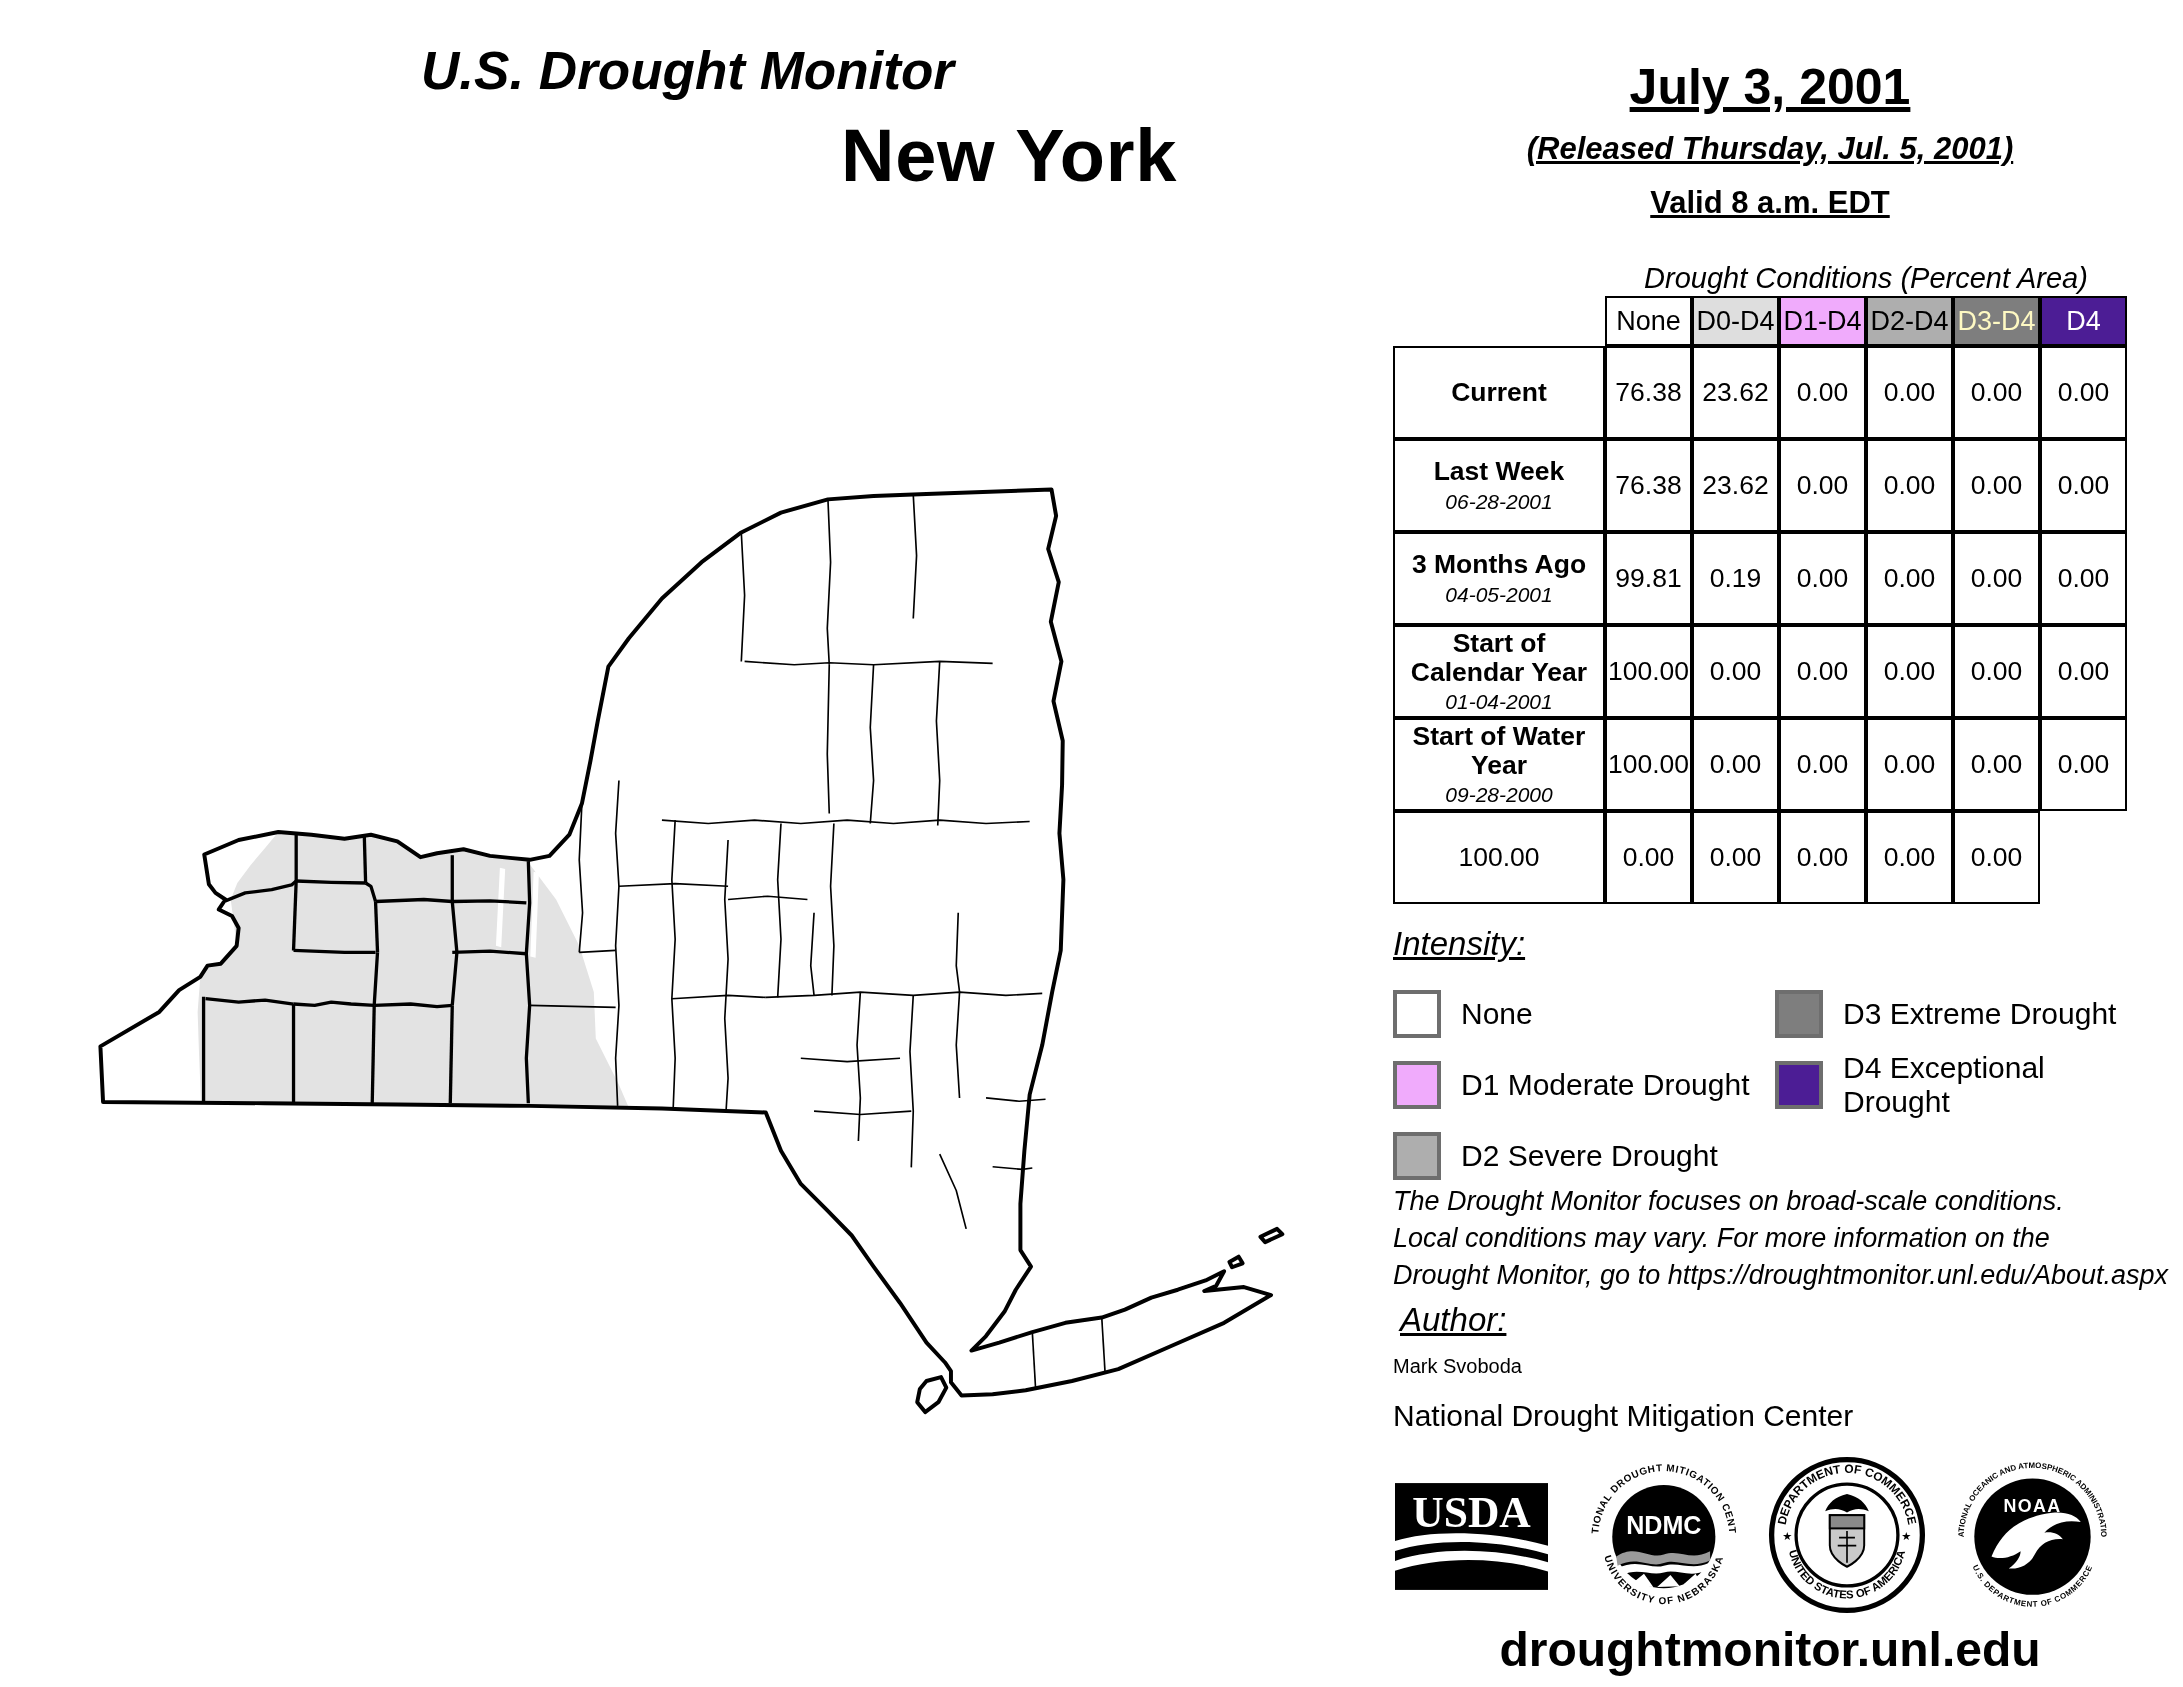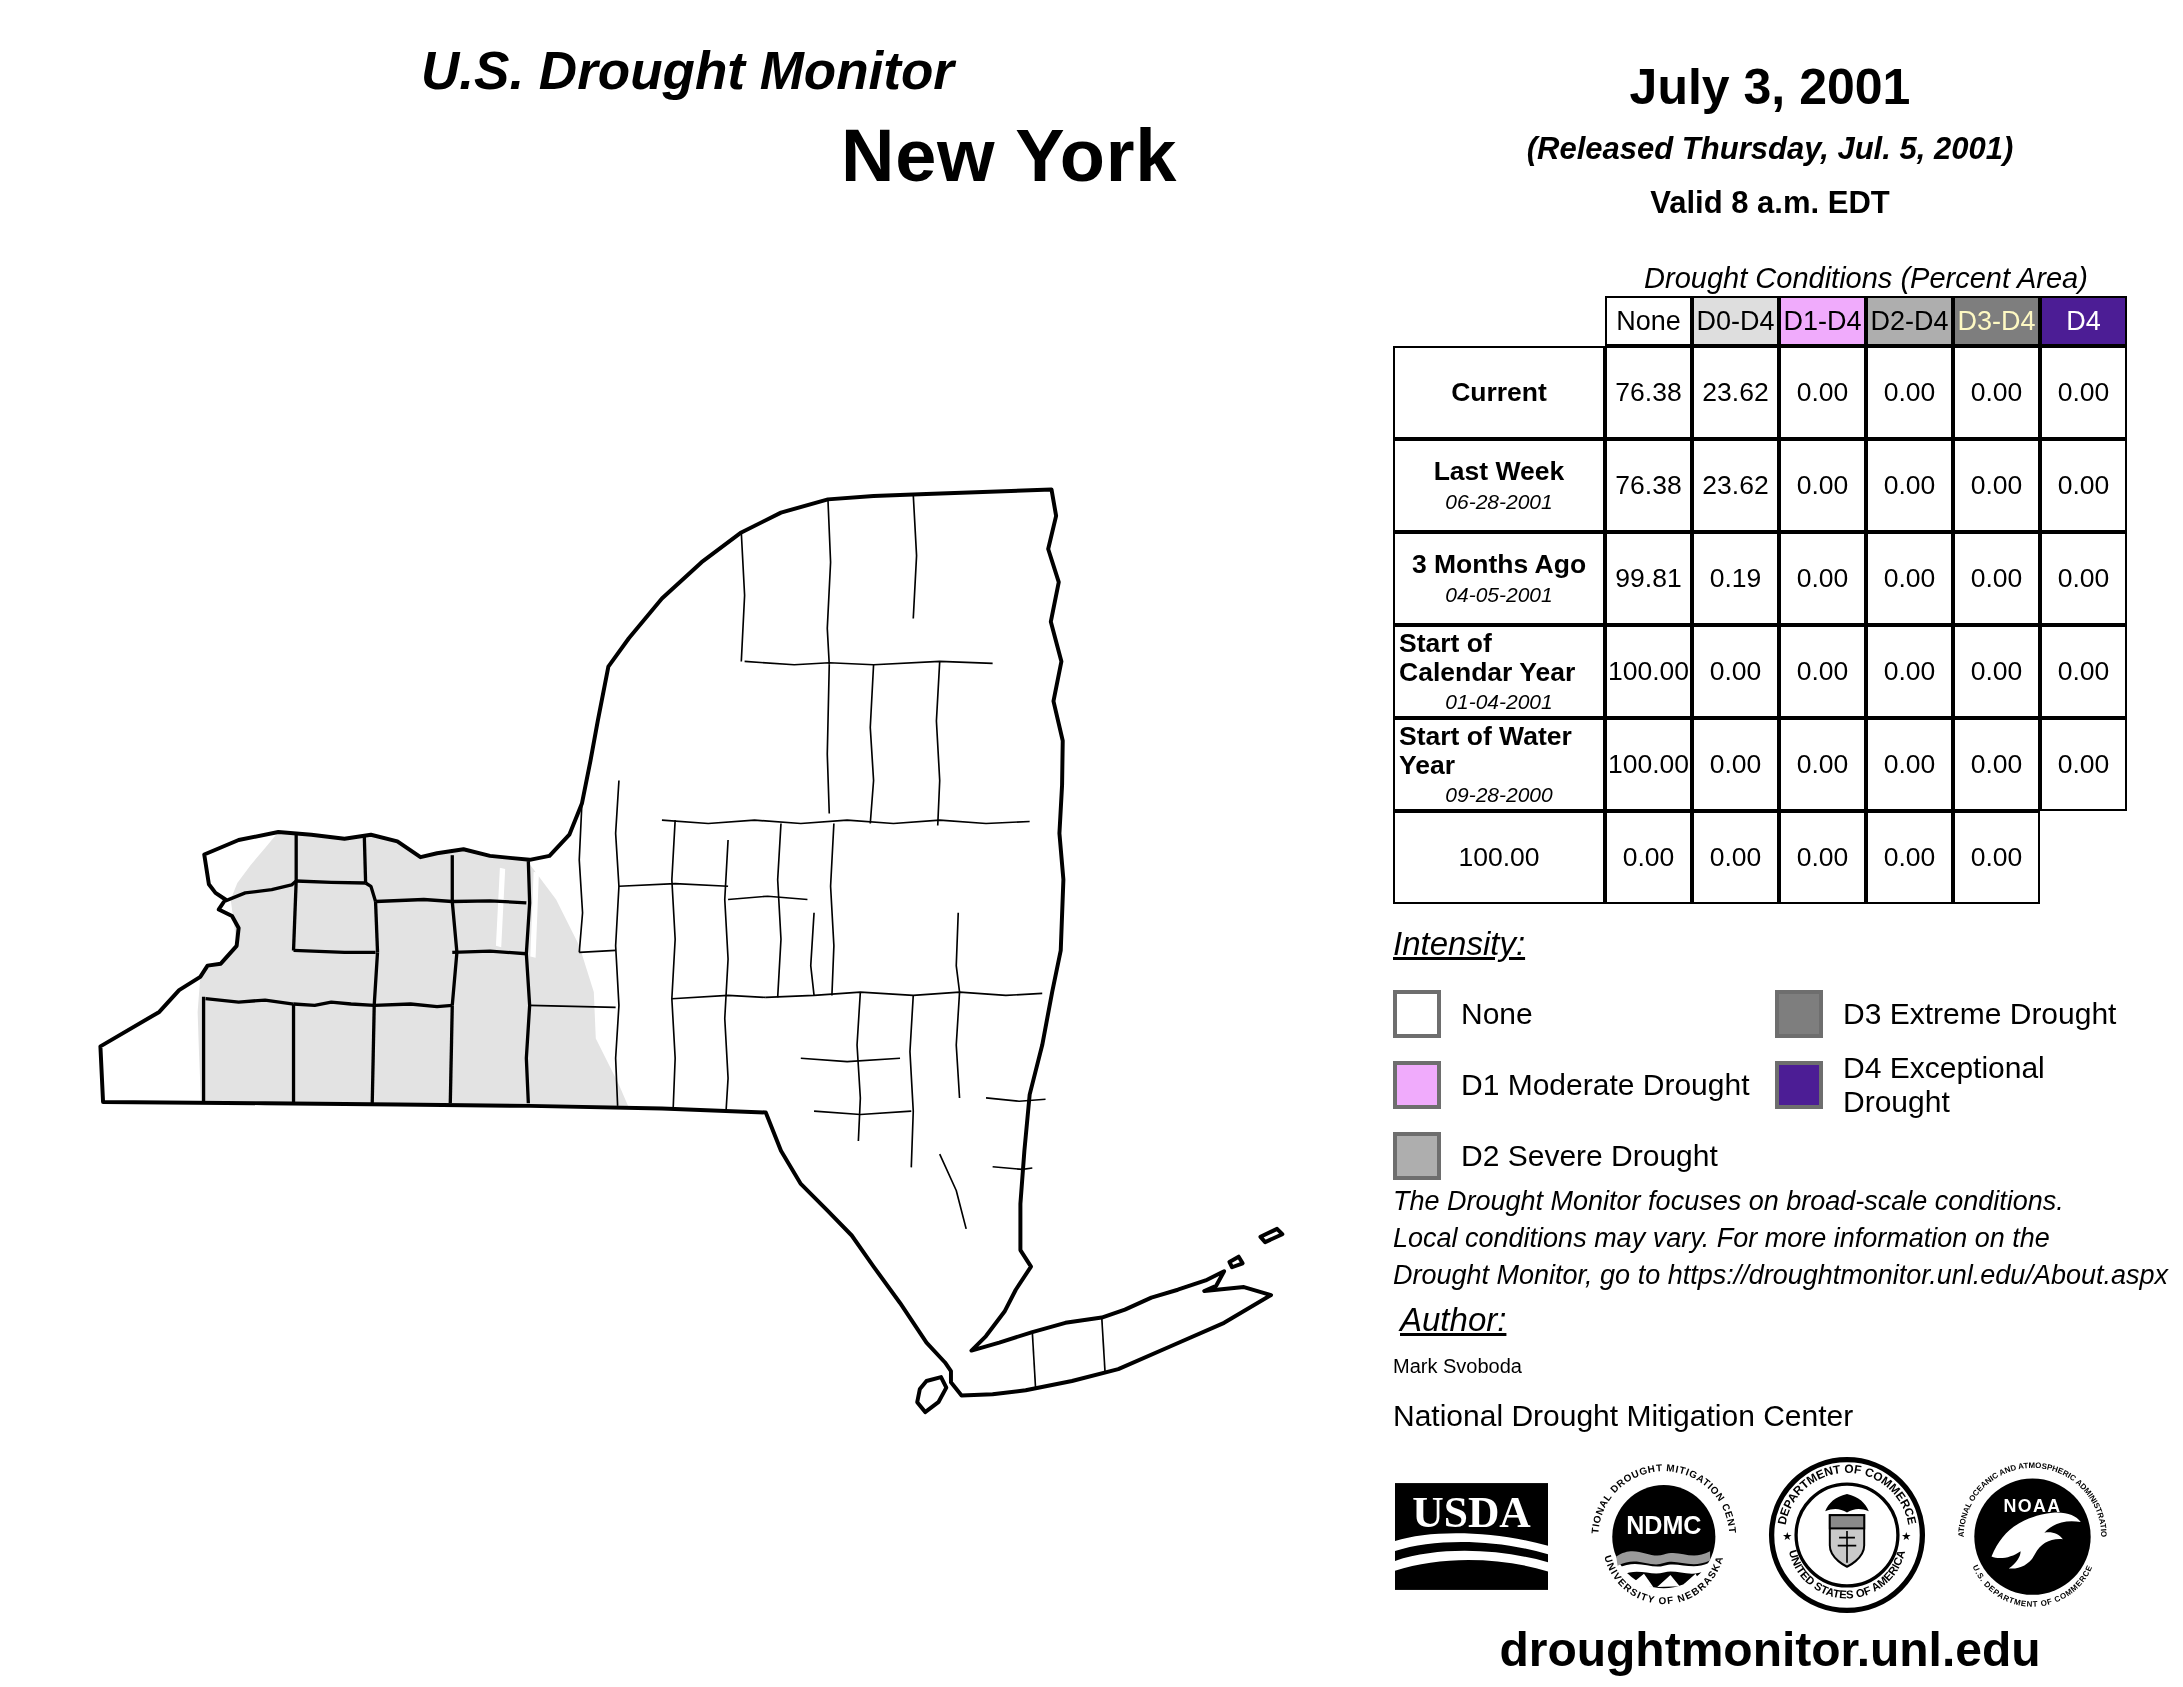--- a/index.html
+++ b/index.html
@@ -3,37 +3,37 @@
 <meta charset="utf-8">
 <style>
   html,body{margin:0;padding:0;background:#ffffff;}
   body{width:2183px;height:1687px;position:relative;font-family:"Liberation Sans",sans-serif;color:#000;overflow:hidden;}
   .abs{position:absolute;}
   
   .title-block{left:198px;top:40px;width:979px;text-align:center;}
   .report-title{font-size:53px;font-weight:bold;font-style:italic;}
   .state-name{font-size:74px;font-weight:bold;margin-top:12px;letter-spacing:0.7px;text-align:right;}
   
-  .date-block{left:1383px;top:58px;width:774px;text-align:center;}
+  .date-block{left:1383px;top:58px;width:774px;text-align:center;text-decoration:underline;}
   .report-date{font-size:50px;font-weight:bold;}
   .released-date{font-size:31px;font-weight:bold;font-style:italic;margin-top:14.6px;}
   .valid-time{font-size:31px;font-weight:bold;margin-top:18.5px;}
   
   .tbl-title{left:1604px;top:262px;width:524px;text-align:center;font-size:29px;font-style:italic;}
   .tbl{left:1393px;top:296px;display:grid;grid-template-columns:212px 87px 87px 87px 87px 87px 87px;grid-template-rows:50px repeat(6,93px);}
   .cell{display:flex;align-items:center;justify-content:center;border:2.6px solid #000;box-sizing:border-box;font-size:26.5px;background:#fff;}
   .corner{border:none;background:transparent;}
   .hc{font-size:27px;}
   .bg-none{background:#ffffff;}
   .bg-d0{background:#dedede;}
   .bg-d1{background:#f0abfc;}
   .bg-d2{background:#aeaeae;}
   .bg-d3{background:#7e7e7e;color:#fef9c3;}
   .bg-d4{background:#4c1d95;color:#fff;}
-  .lbl{flex-direction:column;padding:2.6px 4px;text-align:left;}
+  .lbl{flex-direction:column;padding:2.6px 4px;text-align:center;}
   .lbl .name{font-weight:bold;font-size:26.5px;line-height:1.08;}
   .lbl .date{font-style:italic;font-size:21px;margin-top:4px;}
   
   .intensity-title{left:1393px;top:925px;font-size:33px;font-style:italic;text-decoration:underline;}
   .legend{left:1393px;top:978px;display:grid;grid-template-columns:382px 370px;grid-template-rows:repeat(3,71px);grid-auto-flow:column;}
   .legend-item{display:flex;align-items:center;gap:20px;}
   .swatch{width:48px;height:48px;border:4px solid #6e6e6e;box-sizing:border-box;flex:0 0 auto;}
   .legend-label{font-size:30px;}
   
   .disclaimer{left:1393px;top:1183px;font-size:27px;font-style:italic;line-height:37px;}

